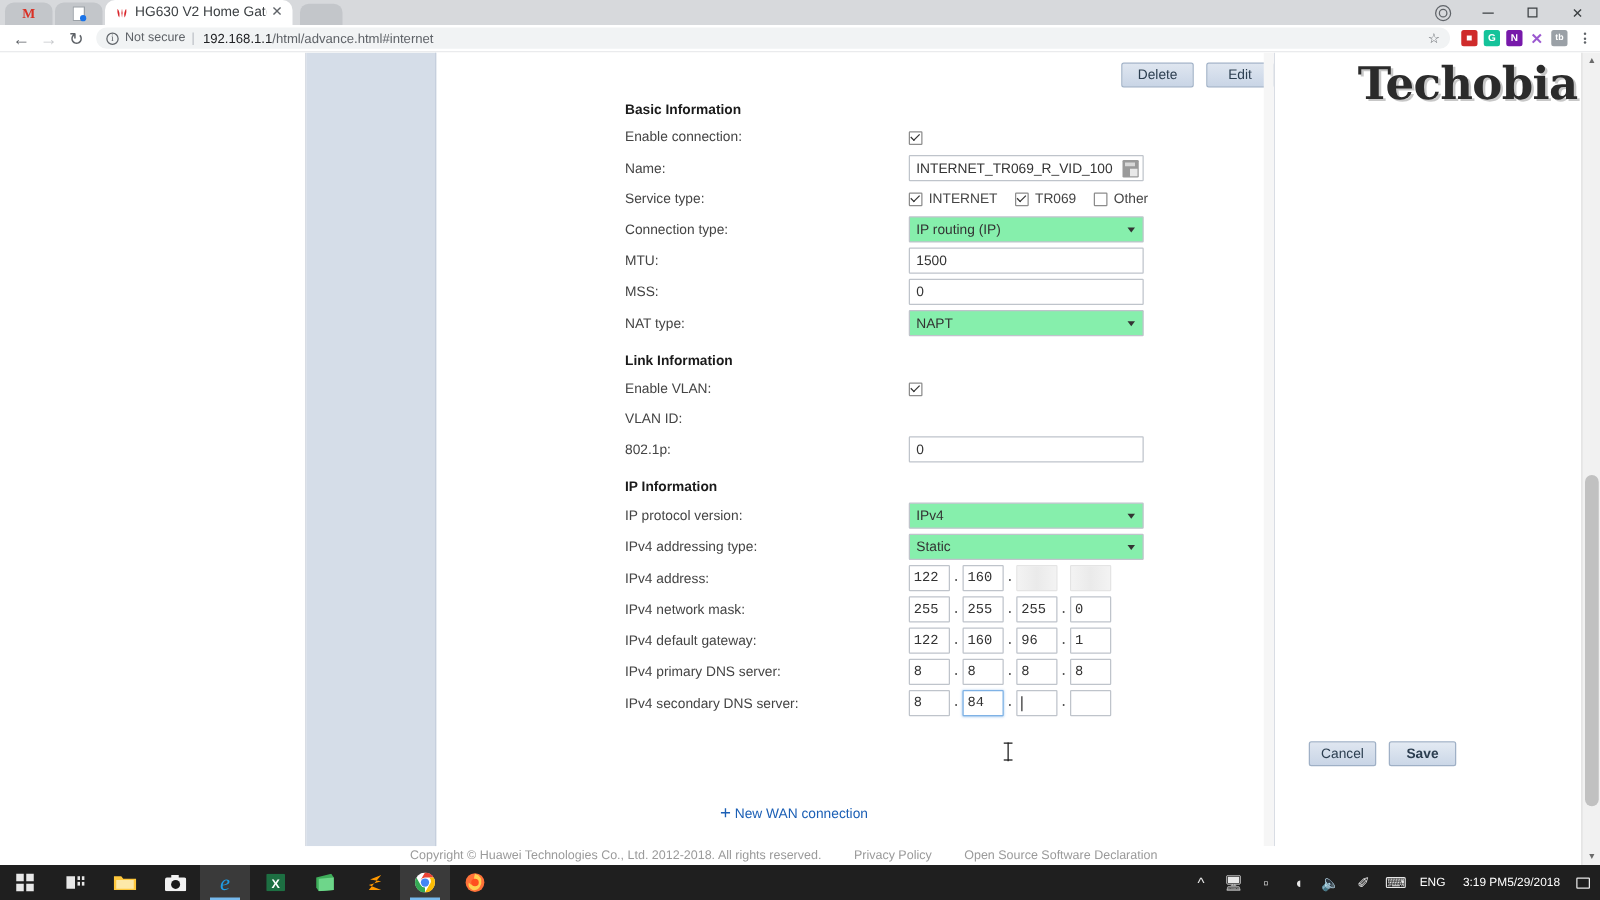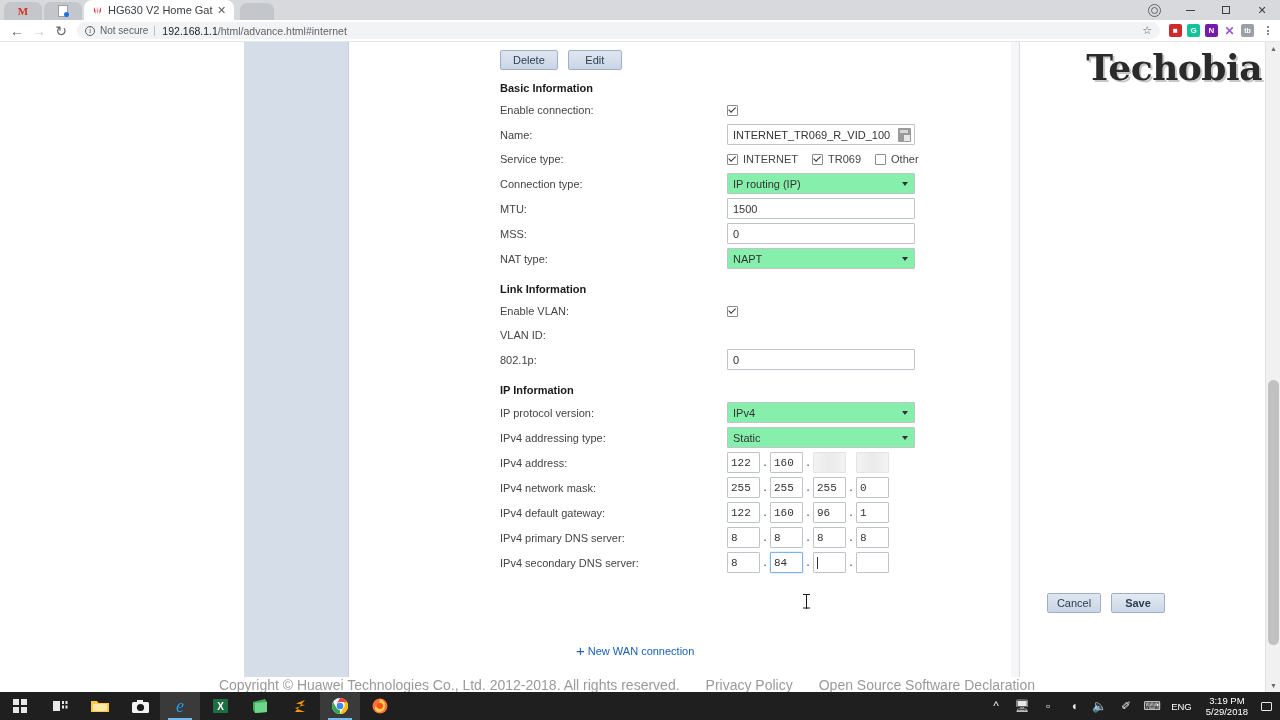--- a/index.html
+++ b/index.html
@@ -99,21 +99,21 @@
   .router-shell{
     position:absolute; left:244px; top:0px; width:776px; height:635px;
     background:#ffffff; border-left:1px solid #d9dde4; border-right:1px solid #d9dde4;
   }
   .sidebar{
     position:absolute; left:0; top:0; width:104px; height:635px; background:#d5dde8;
     border-right:1px solid #c6cfdd;
   }
   .content{ position:absolute; left:105px; top:0; right:0; bottom:0; }
 
-  .btnrow{ padding:8px 0 0 150px; display:flex; gap:10px; }
+  .btnrow{ padding:8px 0 0 150px; display:flex; gap:10px;justify-content:flex-end; }
   .btn{
     min-width:54px; height:20px; padding:0 12px;
     background:linear-gradient(#dfe6f0,#c9d5e6);
     border:1px solid #9fb0c6; border-radius:2px;
     font-size:11px; color:#2c3e50; display:flex;align-items:center;justify-content:center;
   }
   .btn.primary{ background:linear-gradient(#e3eaf3,#cbd7e7); font-weight:bold;}
 
   .section-title{
     font-size:11px; font-weight:bold; color:#1a1a1a;
@@ -190,21 +190,21 @@
 
   .actionrow{ display:flex; gap:10px; justify-content:flex-start; margin-left:697px; margin-top:18px;}
   .newwan{
     margin:30px 0 0 226px; font-size:11px; color:#1b5fb5; display:flex; align-items:center;
   }
   .plus{ font-size:15px; color:#1b5fb5; margin-right:3px; line-height:1; font-weight:500;}
 
   .footer{
     position:absolute; left:0; top:635px; width:1280px; height:15px;
     display:flex; align-items:center; justify-content:center; gap:0;
-    font-size:14px; color:#9a9a9a; background:#fff;
+    font-size:10px; color:#9a9a9a; background:#fff;
   }
   .footer .fl{ margin-right:26px; }
   .footer a{ color:#9a9a9a; text-decoration:none; margin-right:26px;}
 
   
   .vscroll{
     position:absolute; right:0; top:0; width:15px; height:650px; background:#f1f1f1;
     border-left:1px solid #e0e0e0;
   }
   .vscroll .up,.vscroll .down{
@@ -233,21 +233,21 @@
     content:""; position:absolute;bottom:0;left:8px;width:24px;height:2px;background:#76b9ed;
   }
   .winlogo{ width:14px;height:14px;display:grid;grid-template-columns:1fr 1fr;grid-template-rows:1fr 1fr;gap:1.6px;}
   .winlogo i{ background:#e8e8e8; display:block;}
   .tb-right{
     margin-left:auto; display:flex; align-items:center; gap:0; padding-right:4px;
   }
   .tray{ width:26px;height:28px;display:flex;align-items:center;justify-content:center;color:#e8e8e8;font-size:12px;}
   .clock{
     color:#fff;font-size:9.5px;line-height:11px;text-align:center;padding:0 8px;
-    display:flex;flex-direction:column;justify-content:center;
+    display:flex;flex-direction:row;justify-content:center;
   }
   .notifbox{ width:20px;height:28px;display:flex;align-items:center;justify-content:center;}
   .notifbox i{ display:block;width:11px;height:9px;border:1.3px solid #e8e8e8;border-radius:1px;}
   .lang{ color:#fff;font-size:9.5px;padding:0 6px;}
 </style>
 </head>
 <body>
 
 <div class="browser">
 

